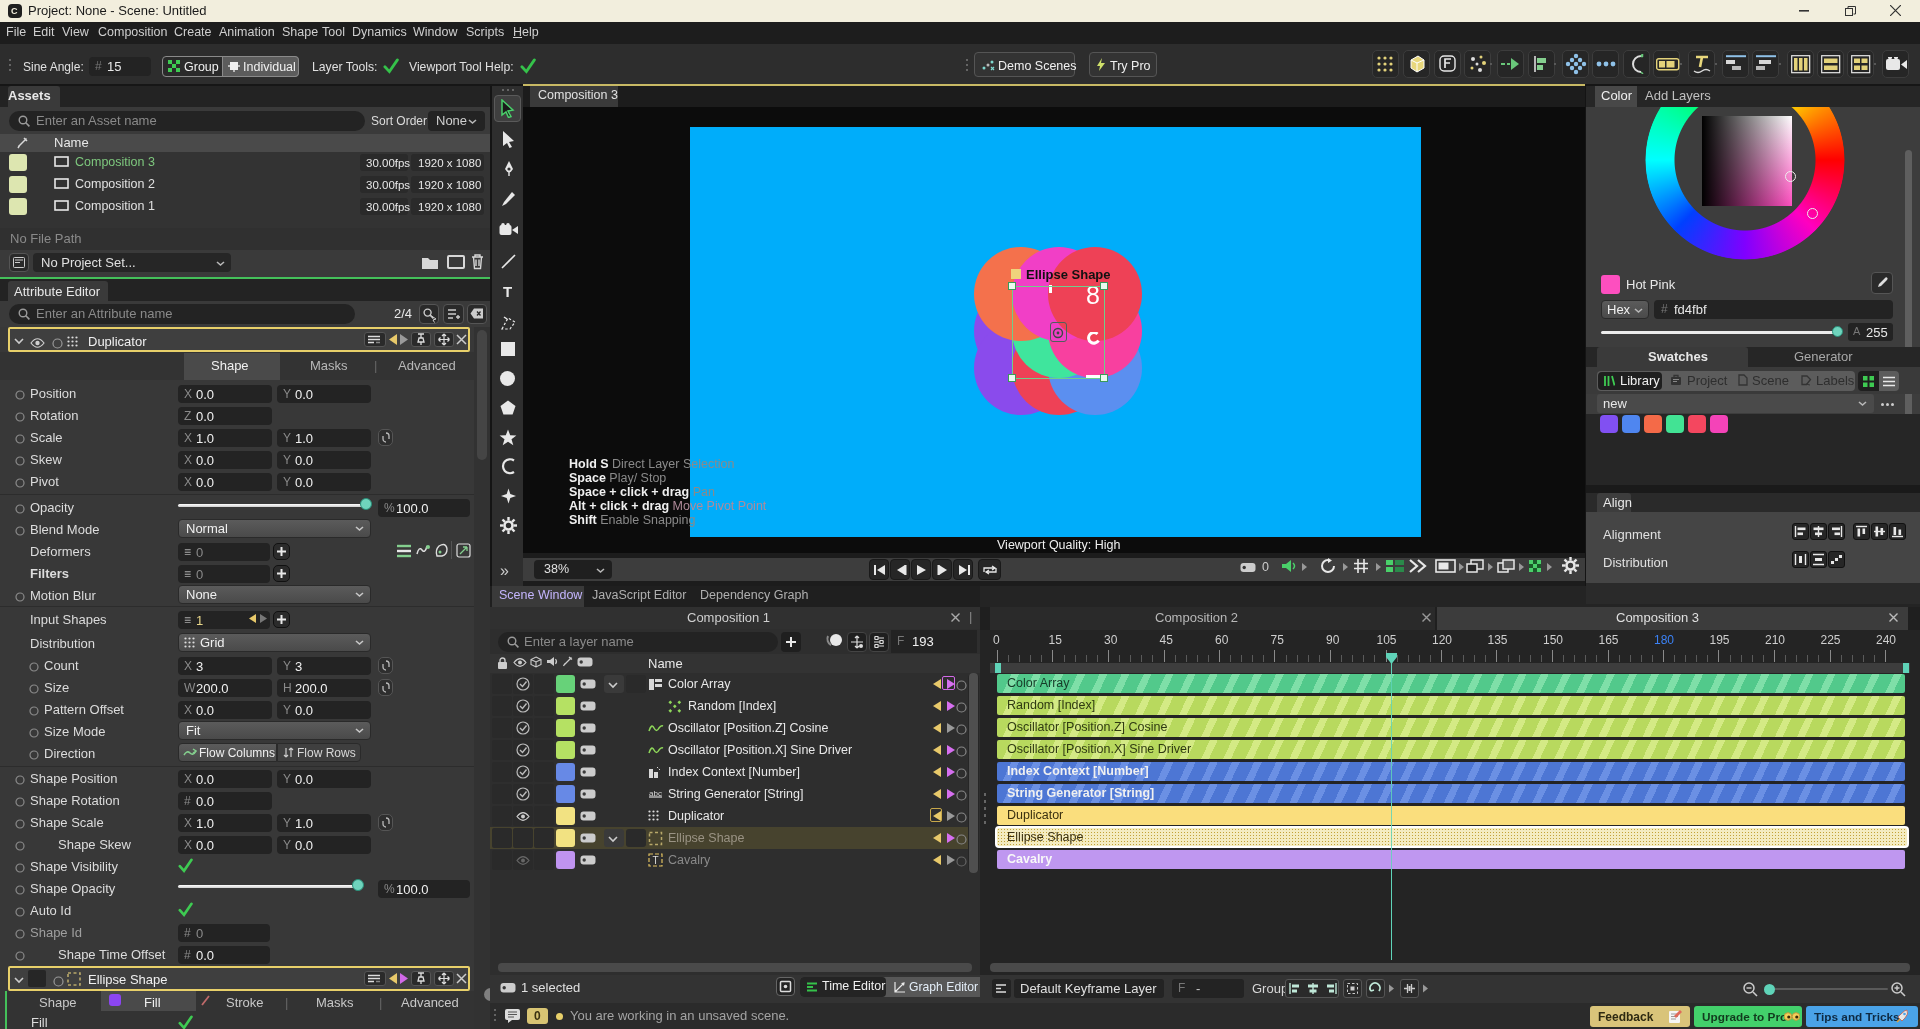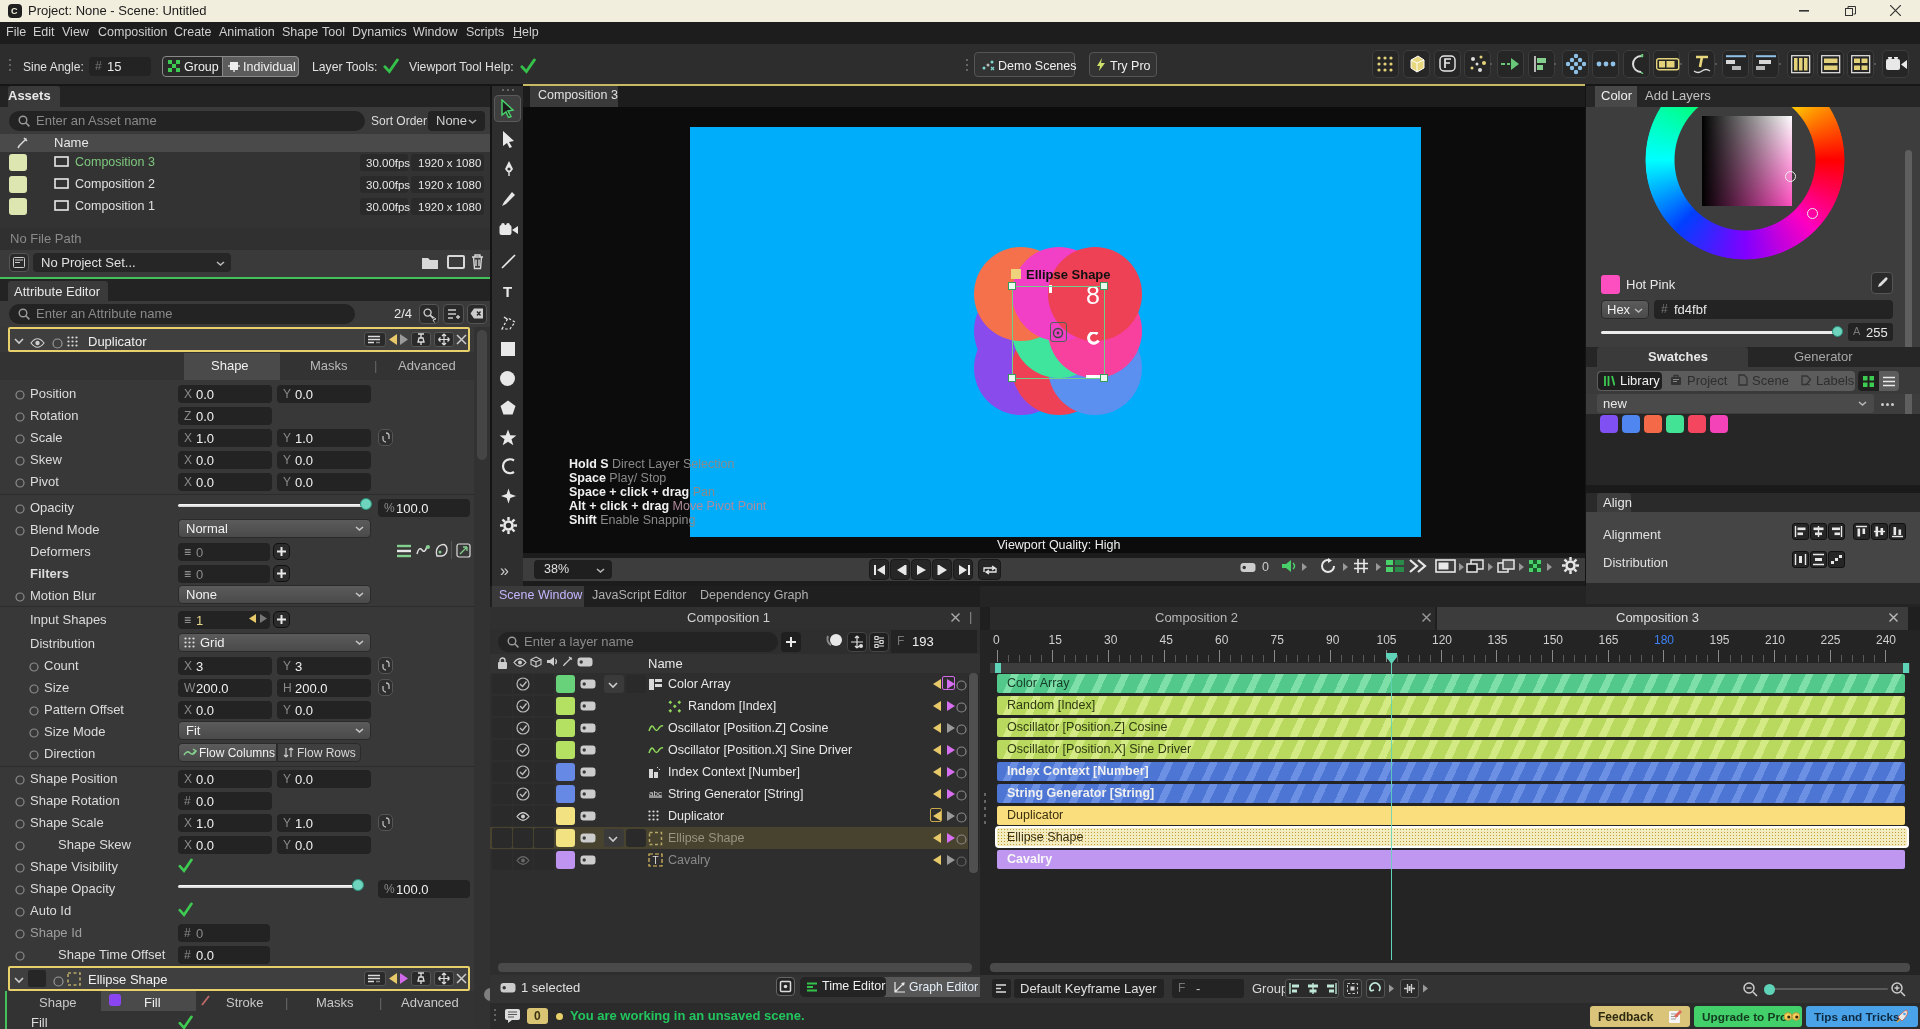--- a/index.html
+++ b/index.html
@@ -1609,21 +1609,21 @@
 <div class="" style="left:494px;top:1014px;width:2px;height:2px;background:#777;border-radius:50%;"></div>
 <div class="" style="left:494px;top:1019px;width:2px;height:2px;background:#777;border-radius:50%;"></div>
 <svg style="position:absolute;left:504px;top:1008px;" width="19" height="16" viewBox="0 0 19 16">
       <rect x="1" y="1" width="15" height="11" rx="2" fill="#ddd"></rect>
       <path d="M4 12 L4 15 L8 12 Z" fill="#ddd"></path>
       <path d="M4 4 H13 M4 6.5 H13 M4 9 H10" stroke="#555" stroke-width="1.1"></path>
     </svg>
 <div class="" style="left:527px;top:1008px;width:21px;height:16px;background:#d8c473;border-radius:3px;"></div>
 <div class="t" style="left:534px;top:1009px;font-size:12px;color:#3a3212;font-weight:700;">0</div>
 <div class="" style="left:556px;top:1013px;width:7px;height:7px;background:#e8d06a;border-radius:50%;"></div>
-<div class="t" style="left:570px;top:1008px;font-size:13px;color:#22c55e;font-weight:700;">You are working in an unsaved scene.</div>
+<div class="t" style="left:570px;top:1008px;font-size:13px;color:#a3a3a3;font-weight:400;">You are working in an unsaved scene.</div>
 <div class="" style="left:1590px;top:1006px;width:100px;height:21px;background:#d9c47a;border-radius:3px;"></div>
 <div class="t" style="left:1598px;top:1010px;font-size:12px;color:#2e2a12;font-weight:700;">Feedback</div>
 <svg style="position:absolute;left:1668px;top:1009px" width="15" height="15">
       <rect x="1" y="2" width="11" height="12" rx="1" fill="#f5f5f5"></rect>
       <path d="M3 5 H10 M3 7.5 H10 M3 10 H8" stroke="#999" stroke-width="1"></path>
       <path d="M8 9 L14 3 L12 1 L6 7 Z" fill="#e06a5a"></path>
     </svg>
 <div class="" style="left:1694px;top:1006px;width:108px;height:21px;background:#43d06b;border-radius:3px;"></div>
 <div class="t" style="left:1702px;top:1010px;font-size:11.8px;color:#123a1e;font-weight:700;">Upgrade to Pro</div>
 <svg style="position:absolute;left:1784px;top:1011px" width="16" height="11">

